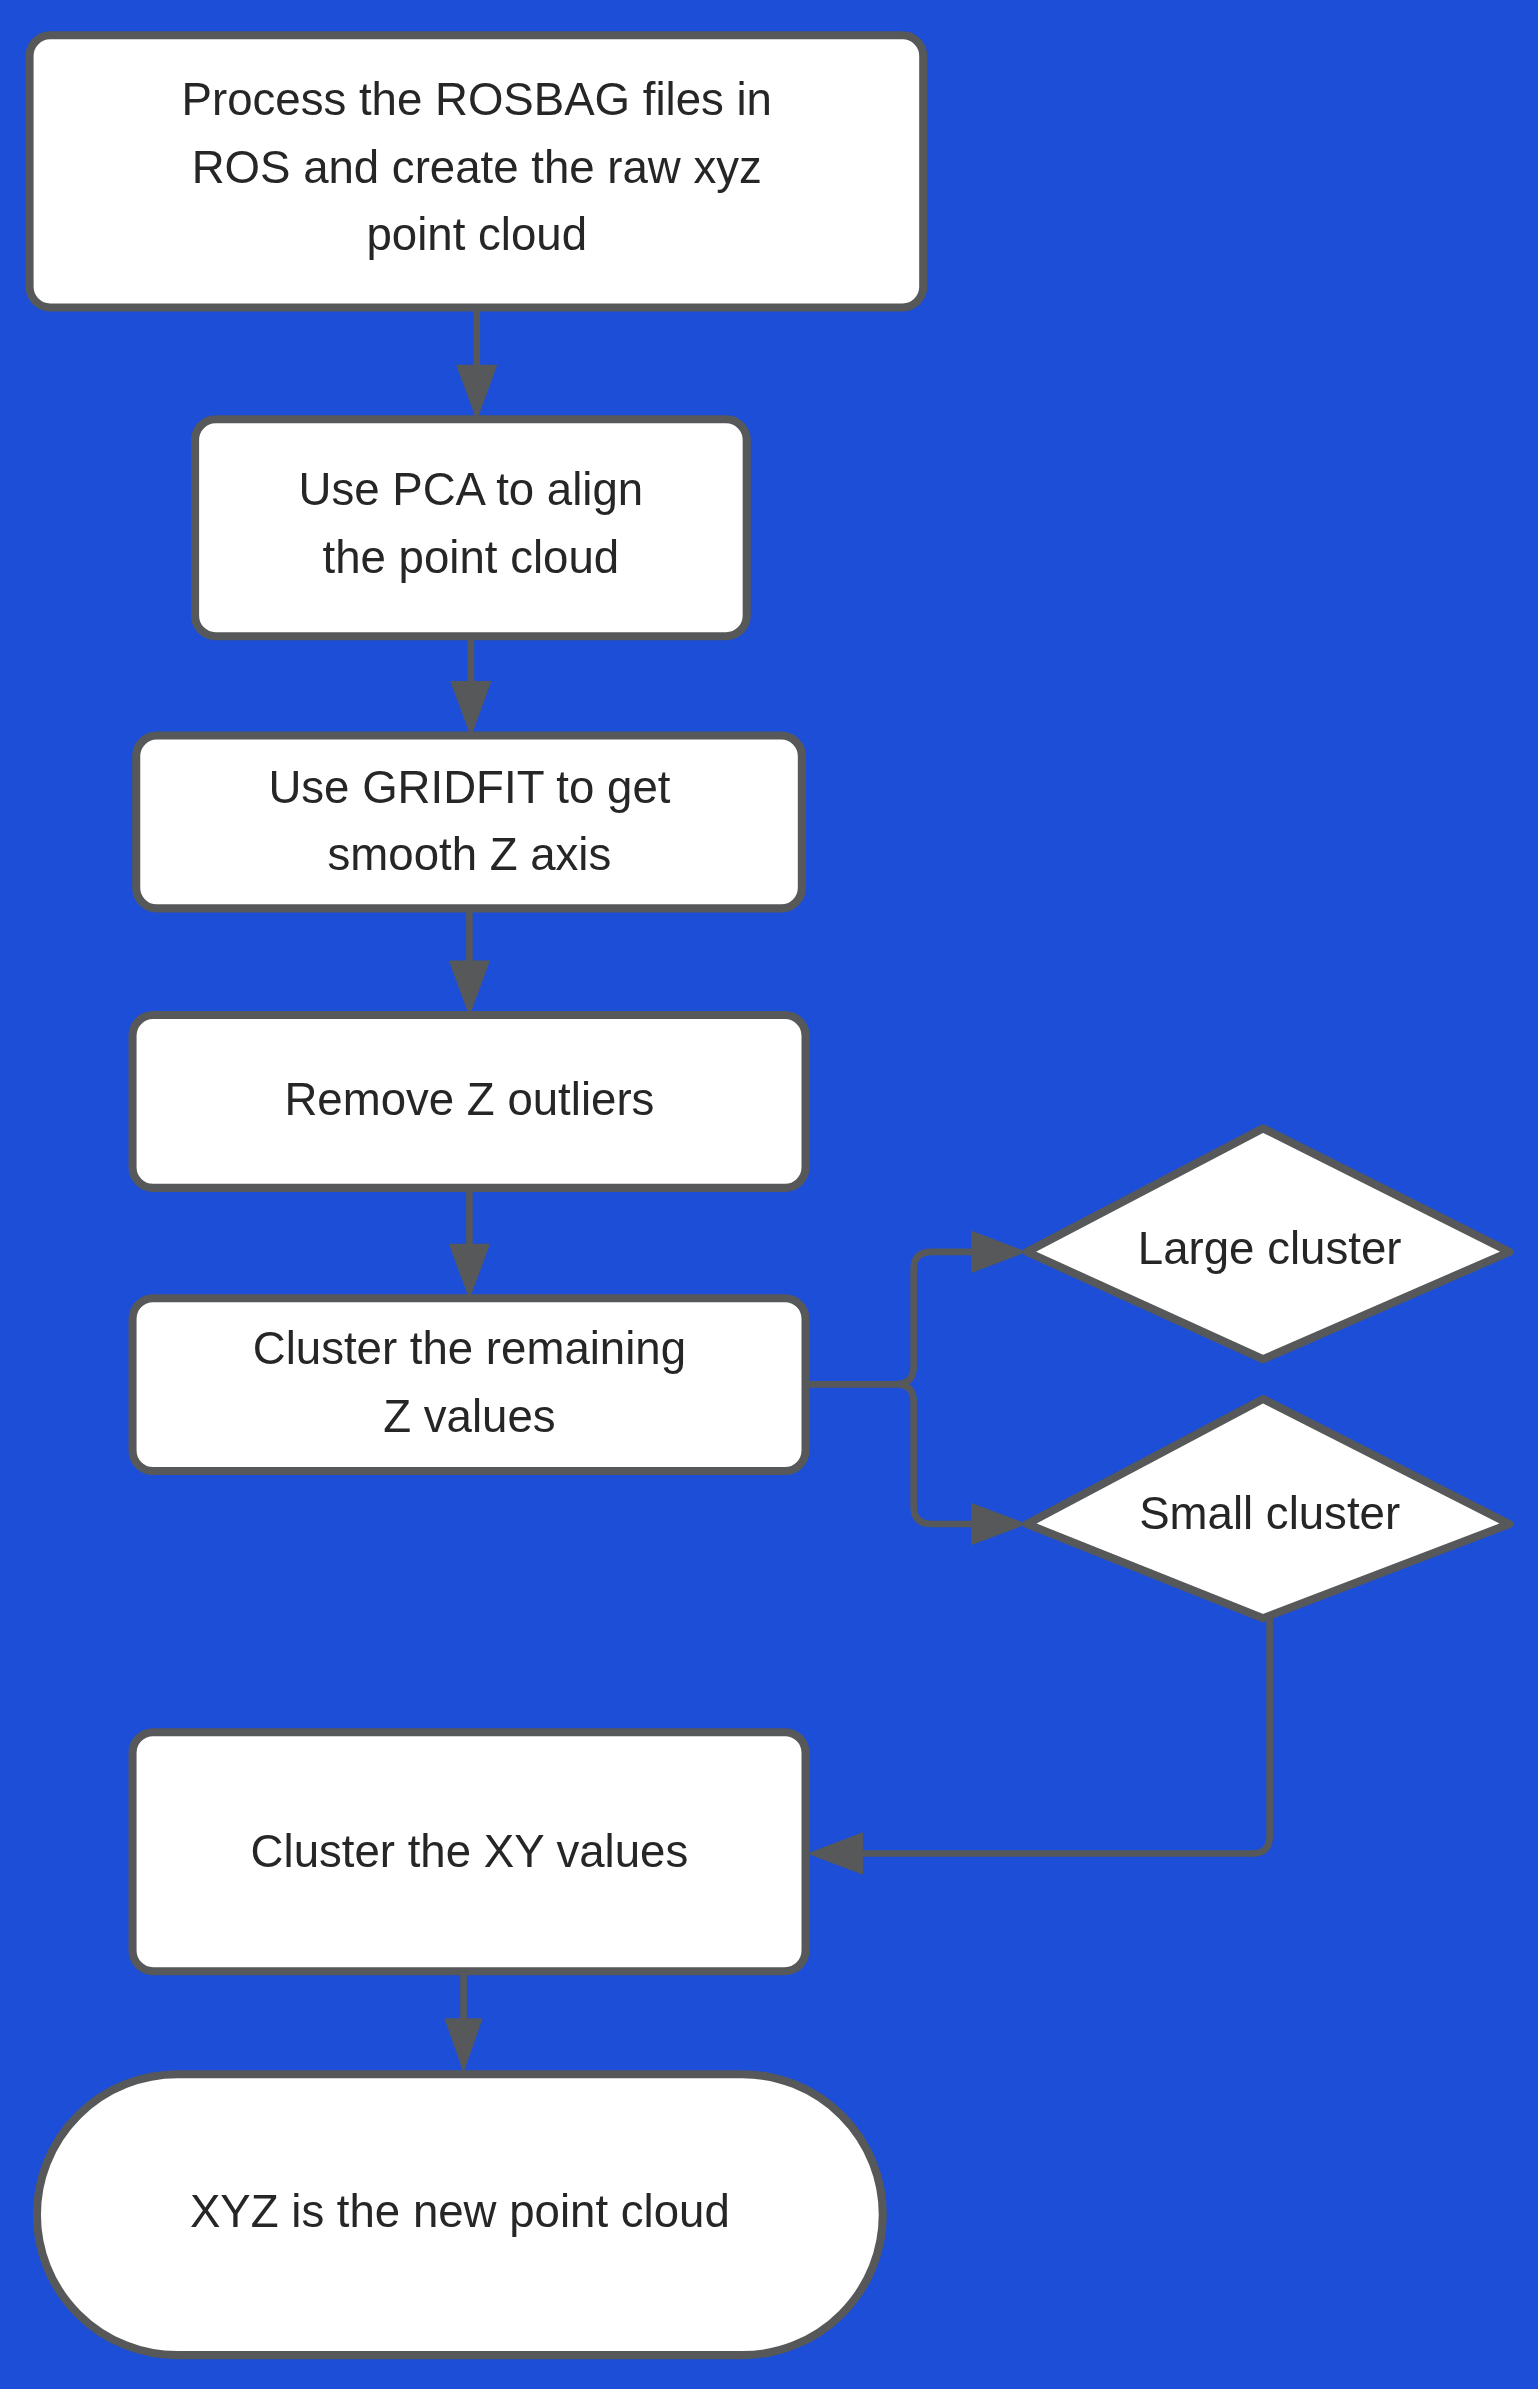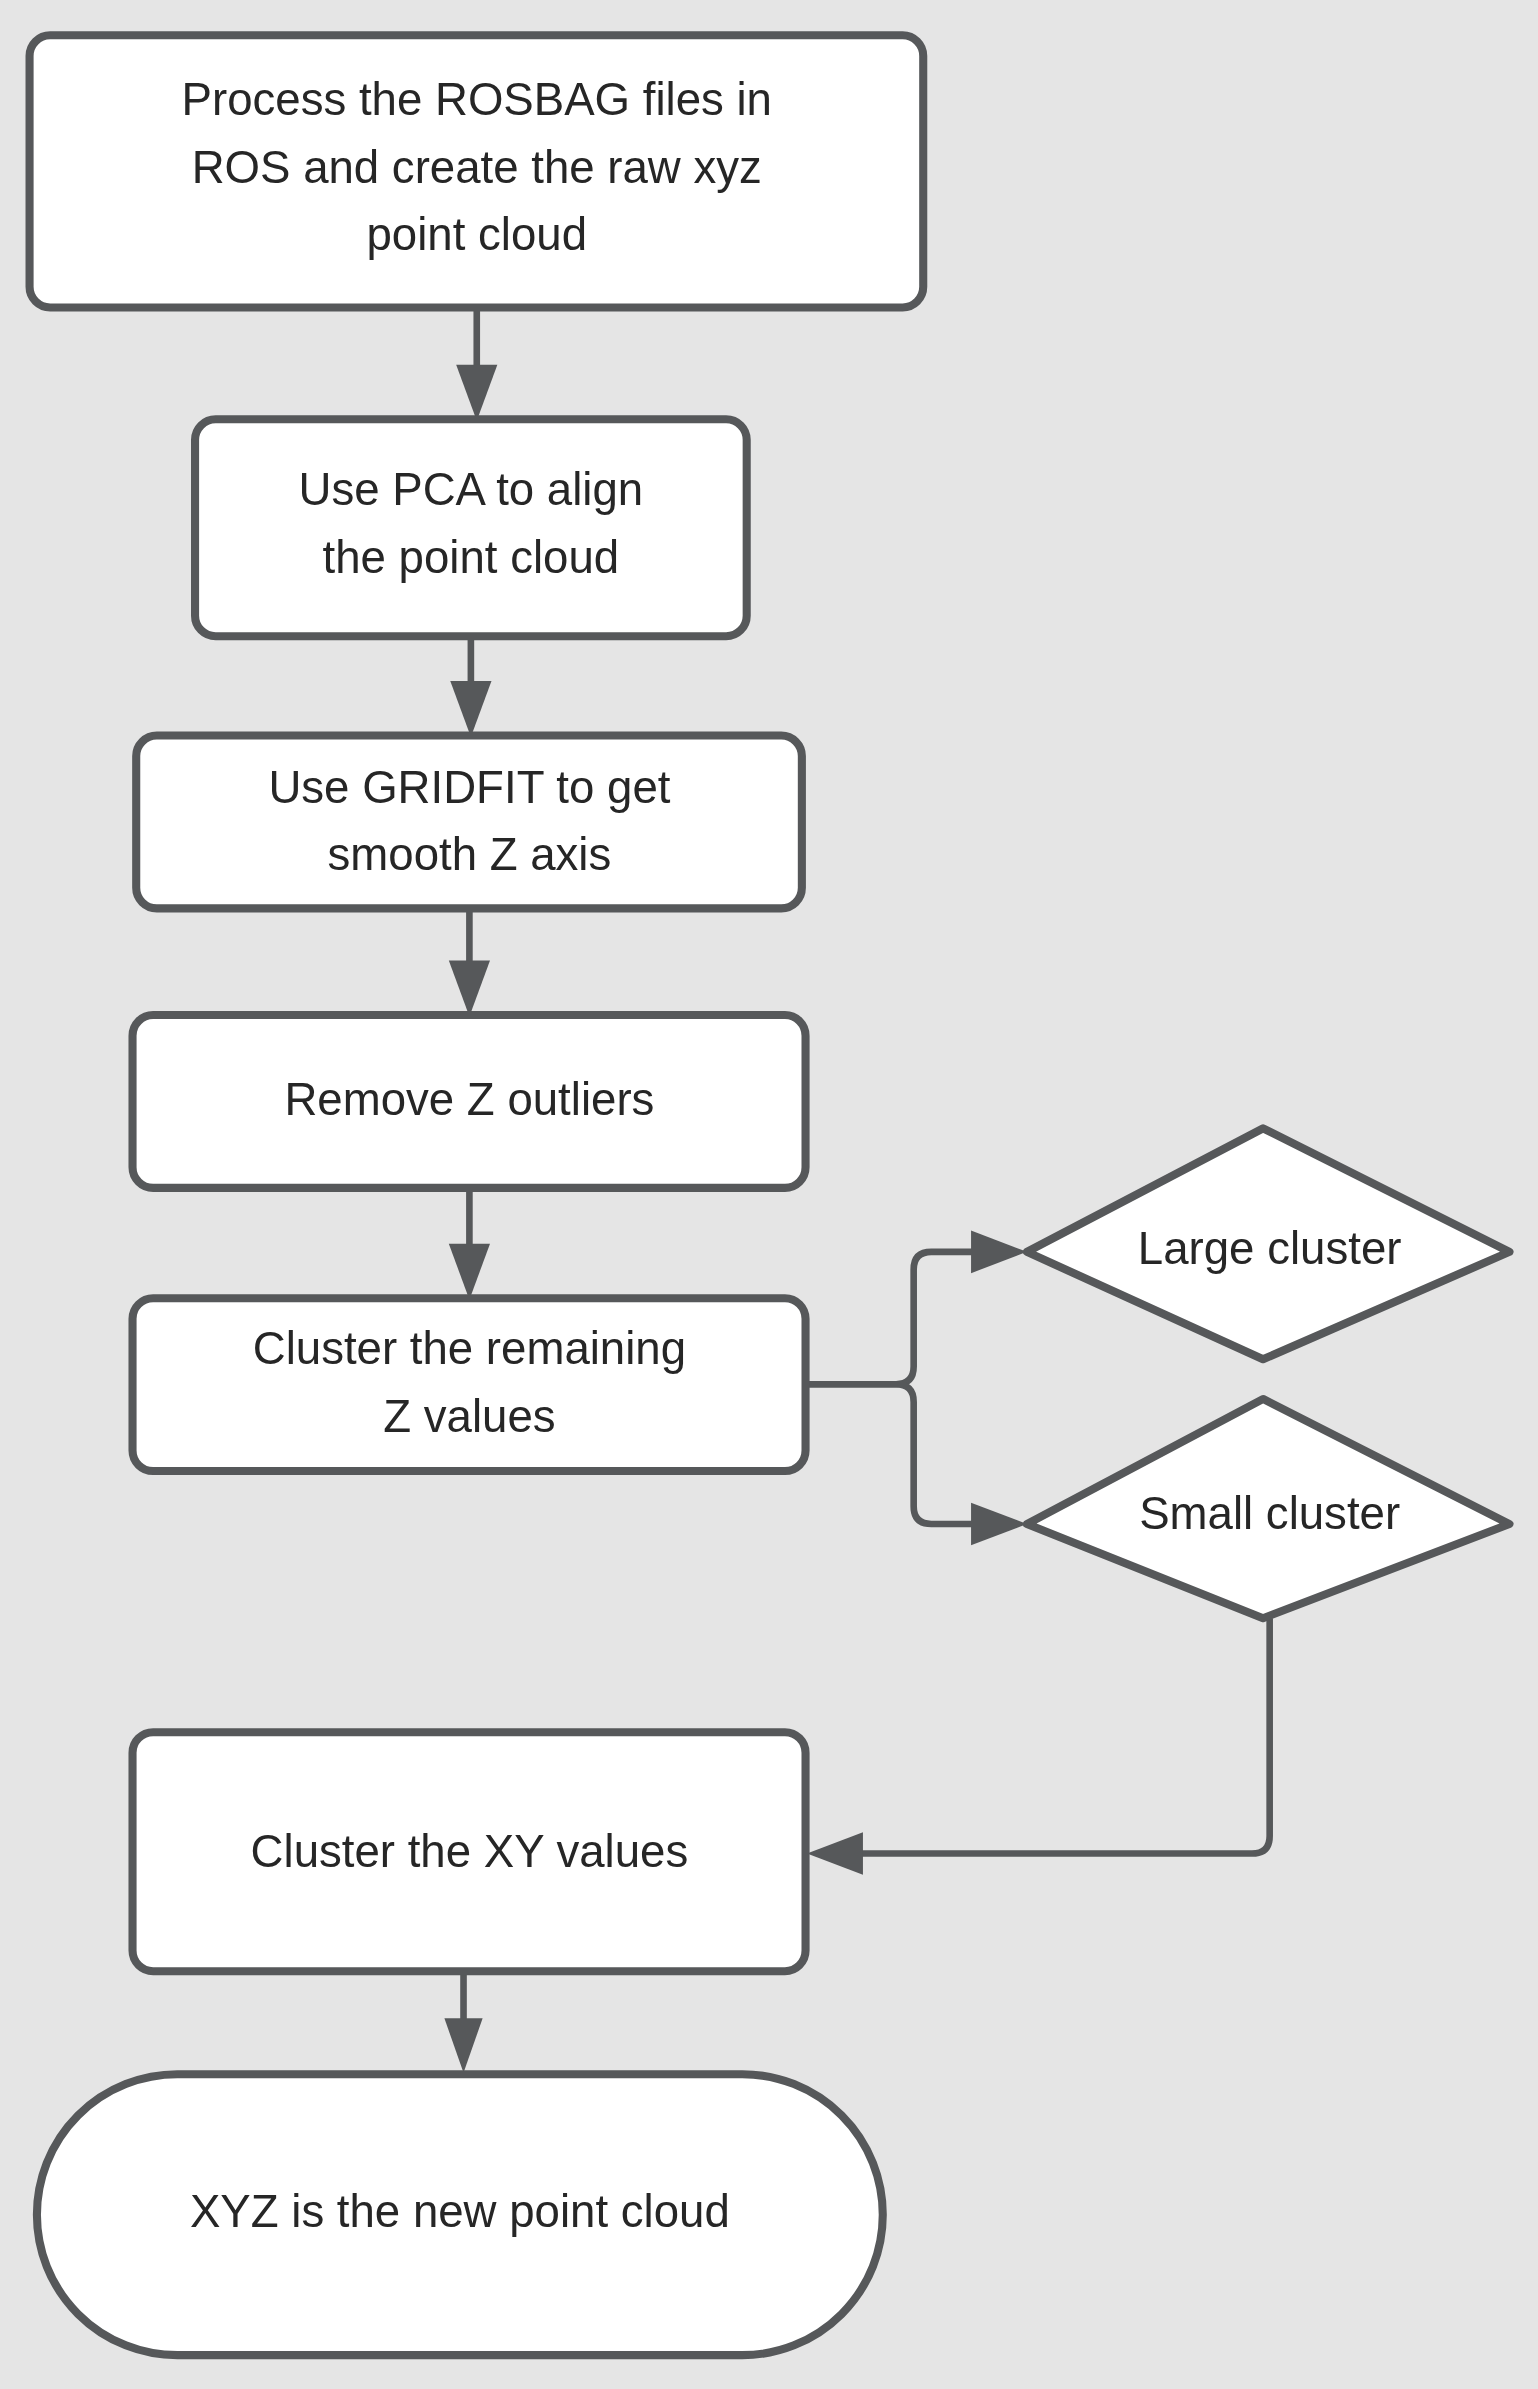--- a/index.html
+++ b/index.html
@@ -7,21 +7,21 @@
     padding: 0;
     background: #ffffff;
   }
   body {
     font-family: "Liberation Sans", "DejaVu Sans", sans-serif;
   }
   #flow-root {
     position: relative;
     width: 1539px;
     height: 2389px;
-    background: #e5e5e5;
+    background: #1d4ed8;
     overflow: hidden;
   }
   #flow-svg {
     position: absolute;
     left: 0;
     top: 0;
     width: 1539px;
     height: 2389px;
     display: block;
   }

